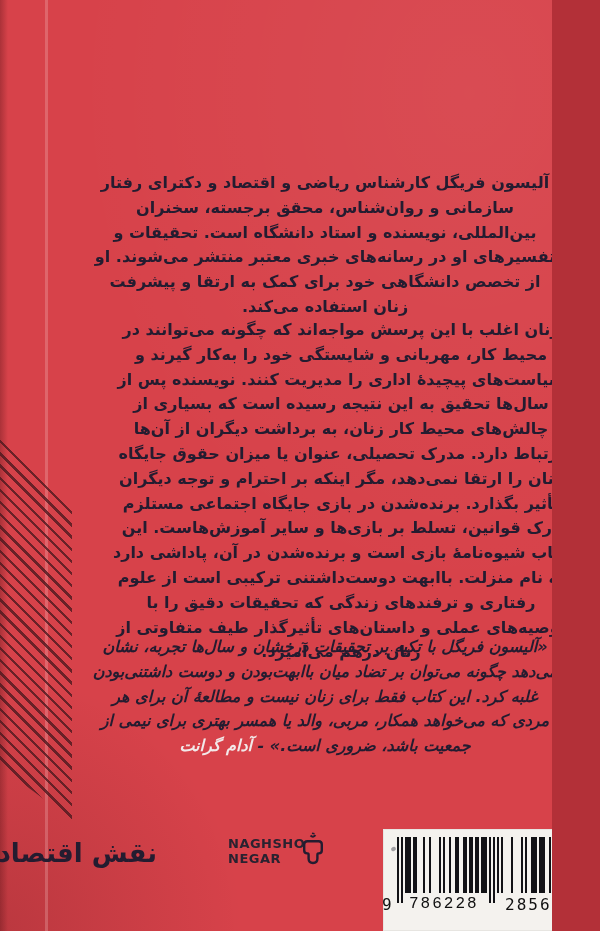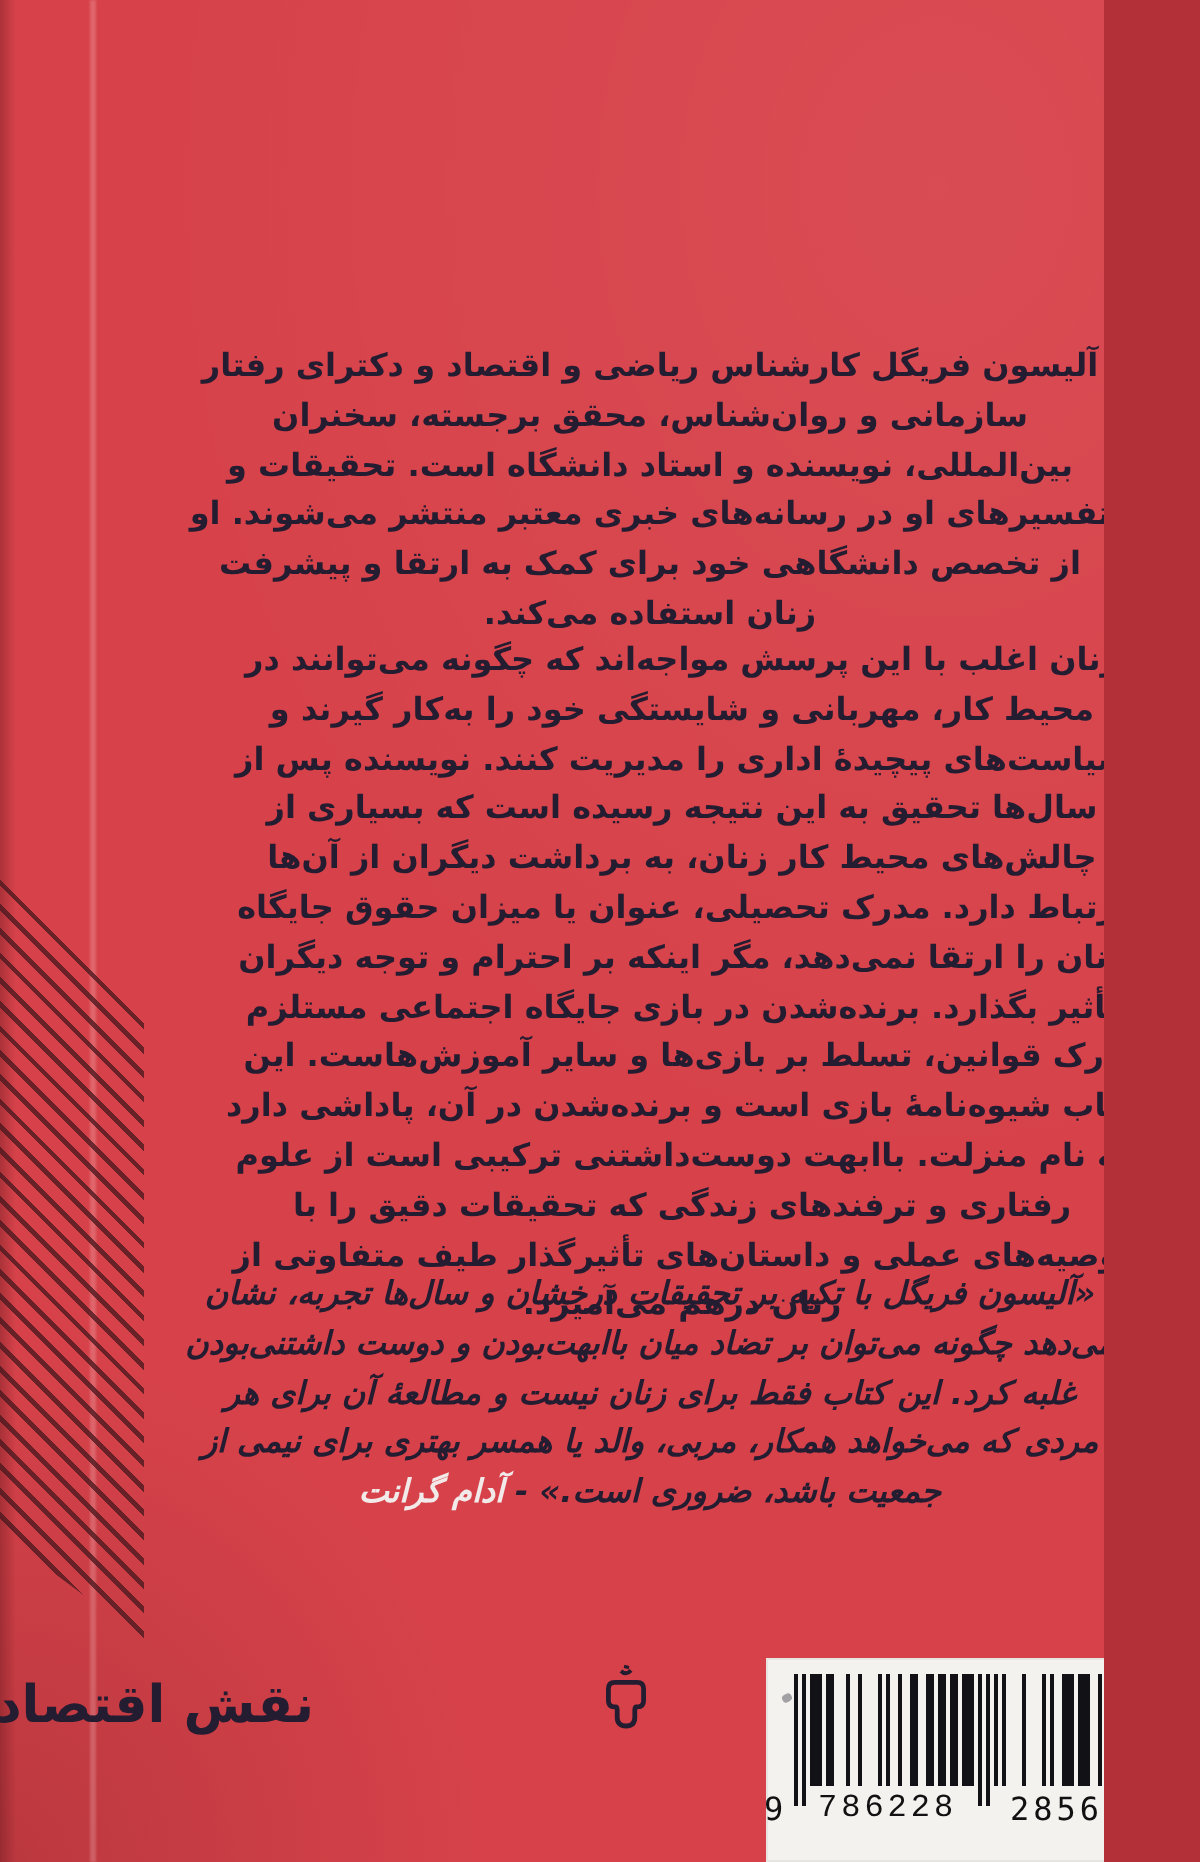--- a/index.html
+++ b/index.html
@@ -87,20 +87,22 @@
   <div class="hatch"></div>
 
   <div class="para p1">آلیسون فریگل کارشناس ریاضی و اقتصاد و دکترای رفتار سازمانی و روان‌شناس، محقق برجسته، سخنران بین‌المللی، نویسنده و استاد دانشگاه است. تحقیقات و تفسیرهای او در رسانه‌های خبری معتبر منتشر می‌شوند. او از تخصص دانشگاهی خود برای کمک به ارتقا و پیشرفت زنان استفاده می‌کند.</div>
 
   <div class="para p2">زنان اغلب با این پرسش مواجه‌اند که چگونه می‌توانند در محیط کار، مهربانی و شایستگی خود را به‌کار گیرند و سیاست‌های پیچیدهٔ اداری را مدیریت کنند. نویسنده پس از سال‌ها تحقیق به این نتیجه رسیده است که بسیاری از چالش‌های محیط کار زنان، به برداشت دیگران از آن‌ها ارتباط دارد. مدرک تحصیلی، عنوان یا میزان حقوق جایگاه زنان را ارتقا نمی‌دهد، مگر اینکه بر احترام و توجه دیگران تأثیر بگذارد. برنده‌شدن در بازی جایگاه اجتماعی مستلزم درک قوانین، تسلط بر بازی‌ها و سایر آموزش‌هاست. این کتاب شیوه‌نامهٔ بازی است و برنده‌شدن در آن، پاداشی دارد به نام منزلت. باابهت دوست‌داشتنی ترکیبی است از علوم رفتاری و ترفندهای زندگی که تحقیقات دقیق را با توصیه‌های عملی و داستان‌های تأثیرگذار طیف متفاوتی از زنان درهم می‌آمیزد.</div>
 
   <div class="para p3"><span>«آلیسون فریگل با تکیه بر تحقیقات درخشان و سال‌ها تجربه، نشان می‌دهد چگونه می‌توان بر تضاد میان باابهت‌بودن و دوست داشتنی‌بودن غلبه کرد. این کتاب فقط برای زنان نیست و مطالعهٔ آن برای هر مردی که می‌خواهد همکار، مربی، والد یا همسر بهتری برای نیمی از جمعیت باشد، ضروری است.» - </span><span class="endorser">آدام گرانت</span></div>
 
   <div class="pub-fa">نقش اقتصاد</div>
 
+  <div class="pub-en">NAGHSHO
+NEGAR</div>
 
   <svg class="pub-logo" viewBox="0 0 30 40" fill="none">
     <path d="M12.5 3.5 Q15 6 17.5 3.2" stroke="#241c30" stroke-width="2" fill="none"></path>
     <path d="M14 1.2 L16.5 1.8" stroke="#241c30" stroke-width="1.6" fill="none"></path>
     <path d="M6.2 12.5 Q6.2 9.2 9.4 9.2 L20.6 9.2 Q23.8 9.2 23.8 12.5 L23.8 18.2 Q23.8 21.4 20.8 21.4 L20.2 21.4 Q19.4 21.4 19.4 23 L19.4 26.6 Q19.4 31 15 31 Q10.6 31 10.6 26.6 L10.6 23 Q10.6 21.4 9.8 21.4 L9.2 21.4 Q6.2 21.4 6.2 18.2 Z" stroke="#241c30" stroke-width="2.4" fill="none" stroke-linejoin="round"></path>
   </svg>
 
   <div class="barcode-panel">
     <div class="barcode-speck"></div>
     <div class="bars" id="bars">

